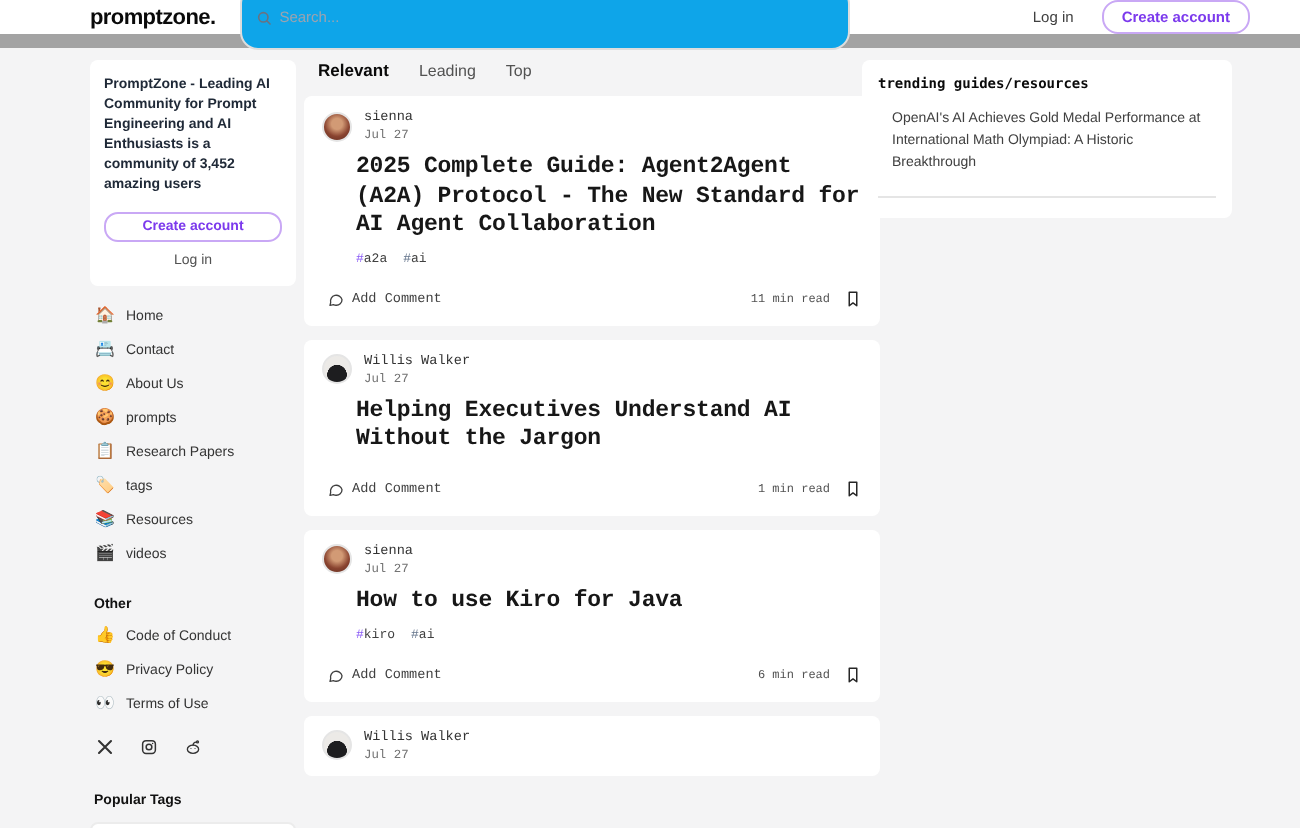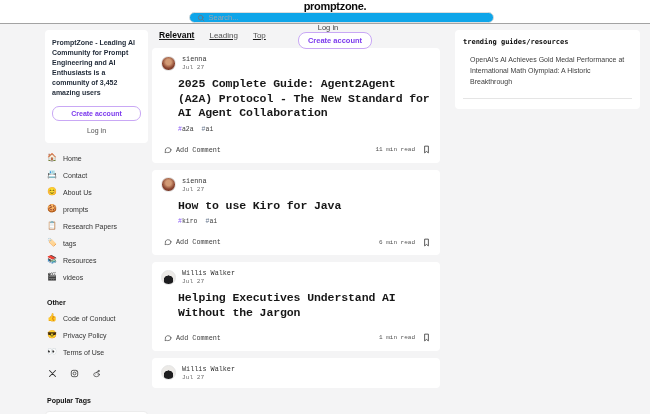--- a/index.html
+++ b/index.html
@@ -7,22 +7,22 @@
   body {
     font-family:"Liberation Sans", sans-serif;
     background:#f4f4f5;
     position:relative;
     overflow:hidden;
     color:#171717;
   }
   
   .topbar {
     position:absolute; top:0; left:0; width:650px; height:24px;
-    background:#fff; border-bottom:1px solid #a3a3a3;
-    display:flex; align-items:center; padding:0 25px 0 45px; z-index:5;flex-direction:column;
+    background:#fff; border-bottom:7px solid #a3a3a3;
+    display:flex; align-items:center; padding:0 25px 0 45px; z-index:5;
   }
   .logo { font-weight:800; font-size:11px; letter-spacing:-0.3px; color:#0a0a0a; white-space:nowrap; }
   .searchbox {
     margin-left:12px; width:305px; height:32px;
     border:1px solid #ddd; border-radius:9px; background:#0ea5e9;
     display:flex; align-items:center; gap:4px; padding:0 7px; color:#9ca3af;
   }
   .searchbox svg { width:8px; height:8px; stroke:#6b7280; flex:none; }
   .searchbox input {
     border:none; outline:none; width:100%; font-size:7.5px;
@@ -32,21 +32,21 @@
   .top-spacer { flex:1; }
   .login-link { font-size:7.5px; color:#404040; margin-right:14px; cursor:pointer; }
   .create-btn {
     font-size:7.5px; font-weight:bold; color:#7c3aed; background:#fff;
     border:1px solid #c9a8f5; border-radius:8px; padding:3px 9px; cursor:pointer;
     font-family:"Liberation Sans", sans-serif;
   }
   
   .left-col  { position:absolute; left:45px;  top:30px; width:103px; }
   .main-col  { position:absolute; left:152px; top:27px; width:288px; }
-  .right-col { position:absolute; left:455px; top:30px; width:185px; }
+  .right-col { position:absolute; left:431px; top:30px; width:185px; }
   
   .intro-card { background:#fff; border-radius:4px; padding:8px 7px 9px; }
   .intro-text { font-size:7px; font-weight:bold; color:#1f2937; line-height:1.42; }
   .intro-create {
     display:block; width:100%; margin-top:8px; padding:3px 0; text-align:center;
     font-size:7px; font-weight:bold; color:#7c3aed; background:#fff;
     border:1px solid #c9a8f5; border-radius:7px; cursor:pointer;
     font-family:"Liberation Sans", sans-serif;
   }
   .intro-login { margin-top:6px; text-align:center; font-size:7px; color:#525252; cursor:pointer; }
@@ -57,21 +57,21 @@
   }
   .emoji { font-size:8px; width:11px; text-align:center; line-height:1; }
   .side-heading { margin-top:9px; padding:4px 2px; font-size:7px; font-weight:bold; color:#111; }
   .social-row { display:flex; align-items:center; gap:13px; padding:8px 3px 6px; }
   .social-row svg { width:9px; height:9px; stroke:#333; cursor:pointer; }
   .tagsearch-stub {
     margin-top:3px; height:16px; background:#fff;
     border:1px solid #ececec; border-radius:4px;
   }
   
-  .feed-tabs { display:flex; align-items:center; gap:15px; padding:3px 7px 8px;text-decoration:underline; }
+  .feed-tabs { display:flex; align-items:center; gap:15px; padding:3px 7px 8px; }
   .tab { font-size:8px; color:#525252; cursor:pointer; }
   .tab.active { font-weight:bold; color:#0a0a0a; font-size:8.5px; }
   .posts { display:flex; flex-direction:column; gap:7px; }
   .post-card { background:#fff; border-radius:4px; padding:7px 9px 7px;font-family:Liberation Mono, monospace; }
   .post-head { display:flex; align-items:center; gap:6px; }
   .avatar { width:15px; height:15px; border-radius:50%; flex:none; cursor:pointer; border:0.5px solid #e5e5e5; }
   .avatar.sienna { background:radial-gradient(circle at 50% 38%, #d29a75 0 26%, #8a4430 60%, #5f2c20 100%); }
   .avatar.willis { background:radial-gradient(circle at 50% 72%, #1d1d1f 0 42%, #eceae7 44%); }
   .meta .author { font-size:6.8px; color:#333; }
   .meta .date { font-size:6.2px; color:#737373; margin-top:1px; }
@@ -230,20 +230,46 @@
         <span class="read-time">11 min read</span>
         <svg class="bm" viewBox="0 0 24 24" fill="none" stroke-width="2" stroke-linejoin="round">
               <path d="M7 3h10v18l-5-3.8L7 21z"></path>
             </svg>
       </div>
     </div>
   </article>
 
   <article class="post-card">
     <div class="post-head">
+      <div class="avatar willis"></div>
+      <div class="meta">
+        <div class="author">Willis Walker</div>
+        <div class="date">Jul 27</div>
+      </div>
+    </div>
+    <h2 class="title">Helping Executives Understand AI Without the Jargon</h2>
+
+    <div class="post-foot">
+      <div class="add-comment">
+        <svg viewBox="0 0 24 24" fill="none" stroke-width="2" stroke-linecap="round" stroke-linejoin="round">
+              <path d="M21 11.5a8.38 8.38 0 0 1-9 8.4 8.5 8.5 0 0 1-3.8-.9L3 20l1-4.2A8.38 8.38 0 1 1 21 11.5z"></path>
+            </svg>
+        <span class="ac-label">Add Comment</span>
+      </div>
+      <div class="foot-right">
+        <span class="read-time">1 min read</span>
+        <svg class="bm" viewBox="0 0 24 24" fill="none" stroke-width="2" stroke-linejoin="round">
+              <path d="M7 3h10v18l-5-3.8L7 21z"></path>
+            </svg>
+      </div>
+    </div>
+  </article>
+
+  <article class="post-card">
+    <div class="post-head">
       <div class="avatar sienna"></div>
       <div class="meta">
         <div class="author">sienna</div>
         <div class="date">Jul 27</div>
       </div>
     </div>
     <h2 class="title">How to use Kiro for Java</h2>
     <div class="tags">
           <span class="tag"><span style="color: rgb(139, 92, 246);">#</span>kiro</span>
           <span class="tag"><span style="color: rgb(100, 116, 139);">#</span>ai</span>
@@ -265,46 +291,20 @@
   </article>
 
   <article class="post-card">
     <div class="post-head">
       <div class="avatar willis"></div>
       <div class="meta">
         <div class="author">Willis Walker</div>
         <div class="date">Jul 27</div>
       </div>
     </div>
-    <h2 class="title">Helping Executives Understand AI Without the Jargon</h2>
-
-    <div class="post-foot">
-      <div class="add-comment">
-        <svg viewBox="0 0 24 24" fill="none" stroke-width="2" stroke-linecap="round" stroke-linejoin="round">
-              <path d="M21 11.5a8.38 8.38 0 0 1-9 8.4 8.5 8.5 0 0 1-3.8-.9L3 20l1-4.2A8.38 8.38 0 1 1 21 11.5z"></path>
-            </svg>
-        <span class="ac-label">Add Comment</span>
-      </div>
-      <div class="foot-right">
-        <span class="read-time">1 min read</span>
-        <svg class="bm" viewBox="0 0 24 24" fill="none" stroke-width="2" stroke-linejoin="round">
-              <path d="M7 3h10v18l-5-3.8L7 21z"></path>
-            </svg>
-      </div>
-    </div>
-  </article>
-
-  <article class="post-card">
-    <div class="post-head">
-      <div class="avatar willis"></div>
-      <div class="meta">
-        <div class="author">Willis Walker</div>
-        <div class="date">Jul 27</div>
-      </div>
-    </div>
 
   </article>
 
 </div>
 </main>
 
 <aside class="right-col">
   <div class="trend-card">
     <div class="trend-heading">trending guides/resources</div>
     <div>

